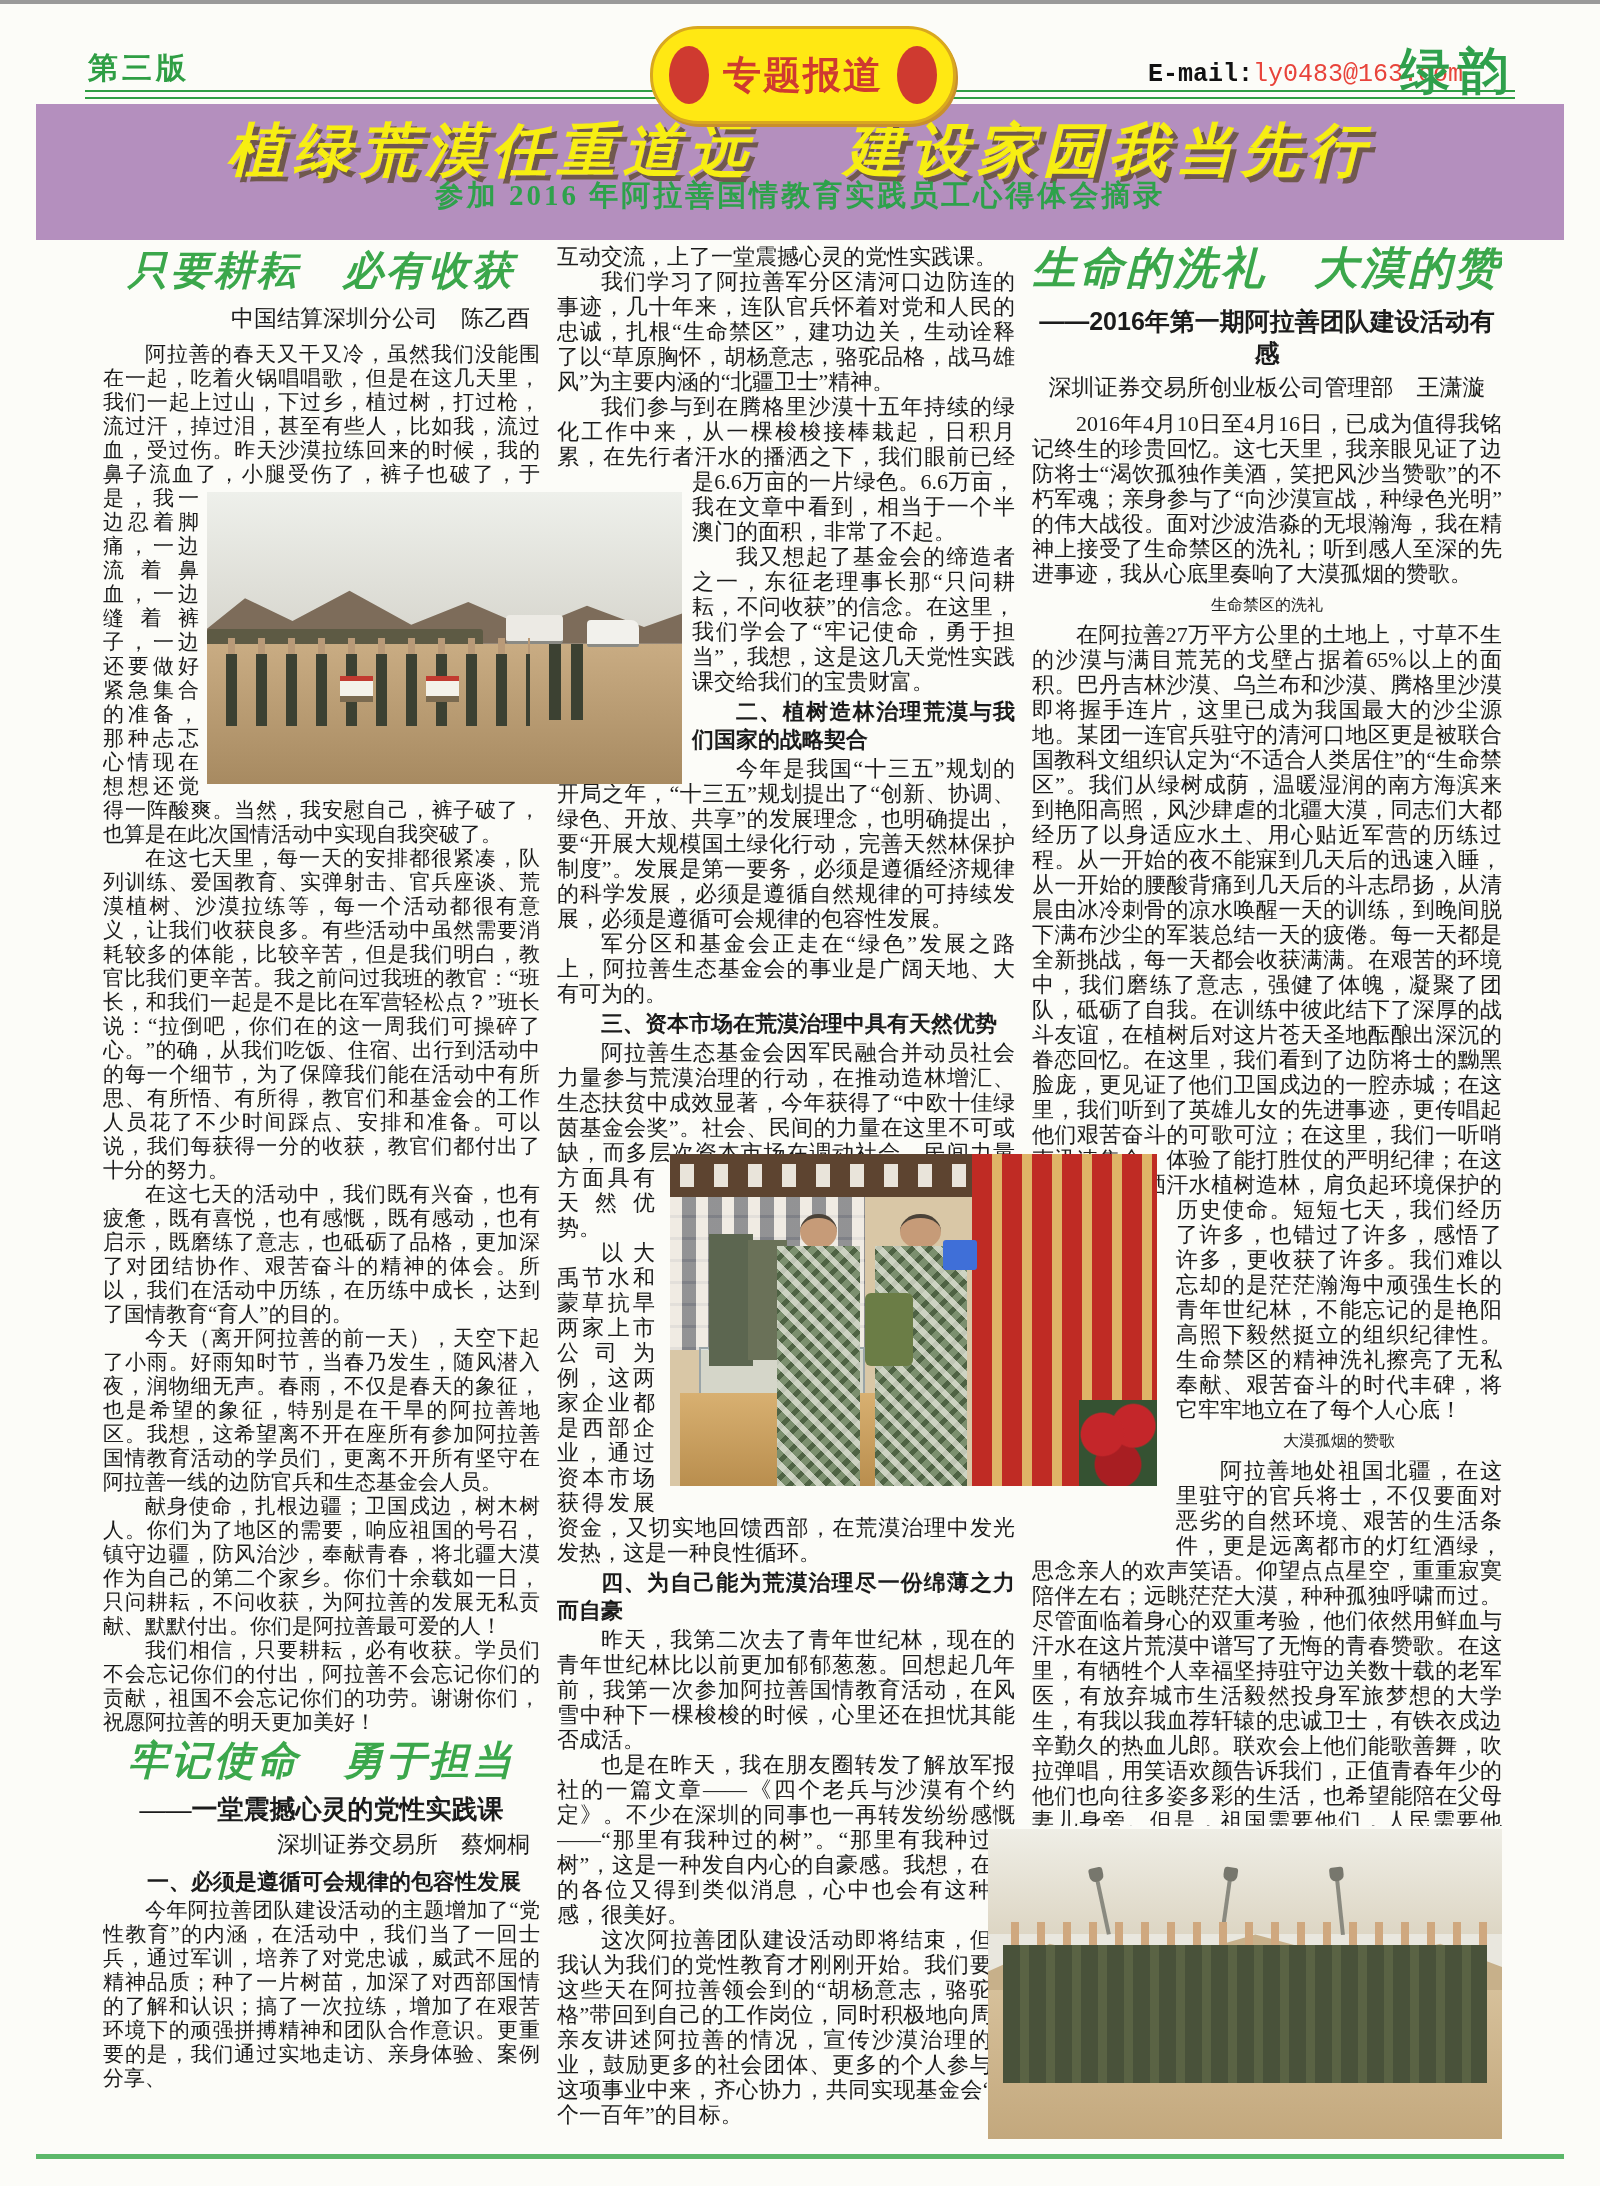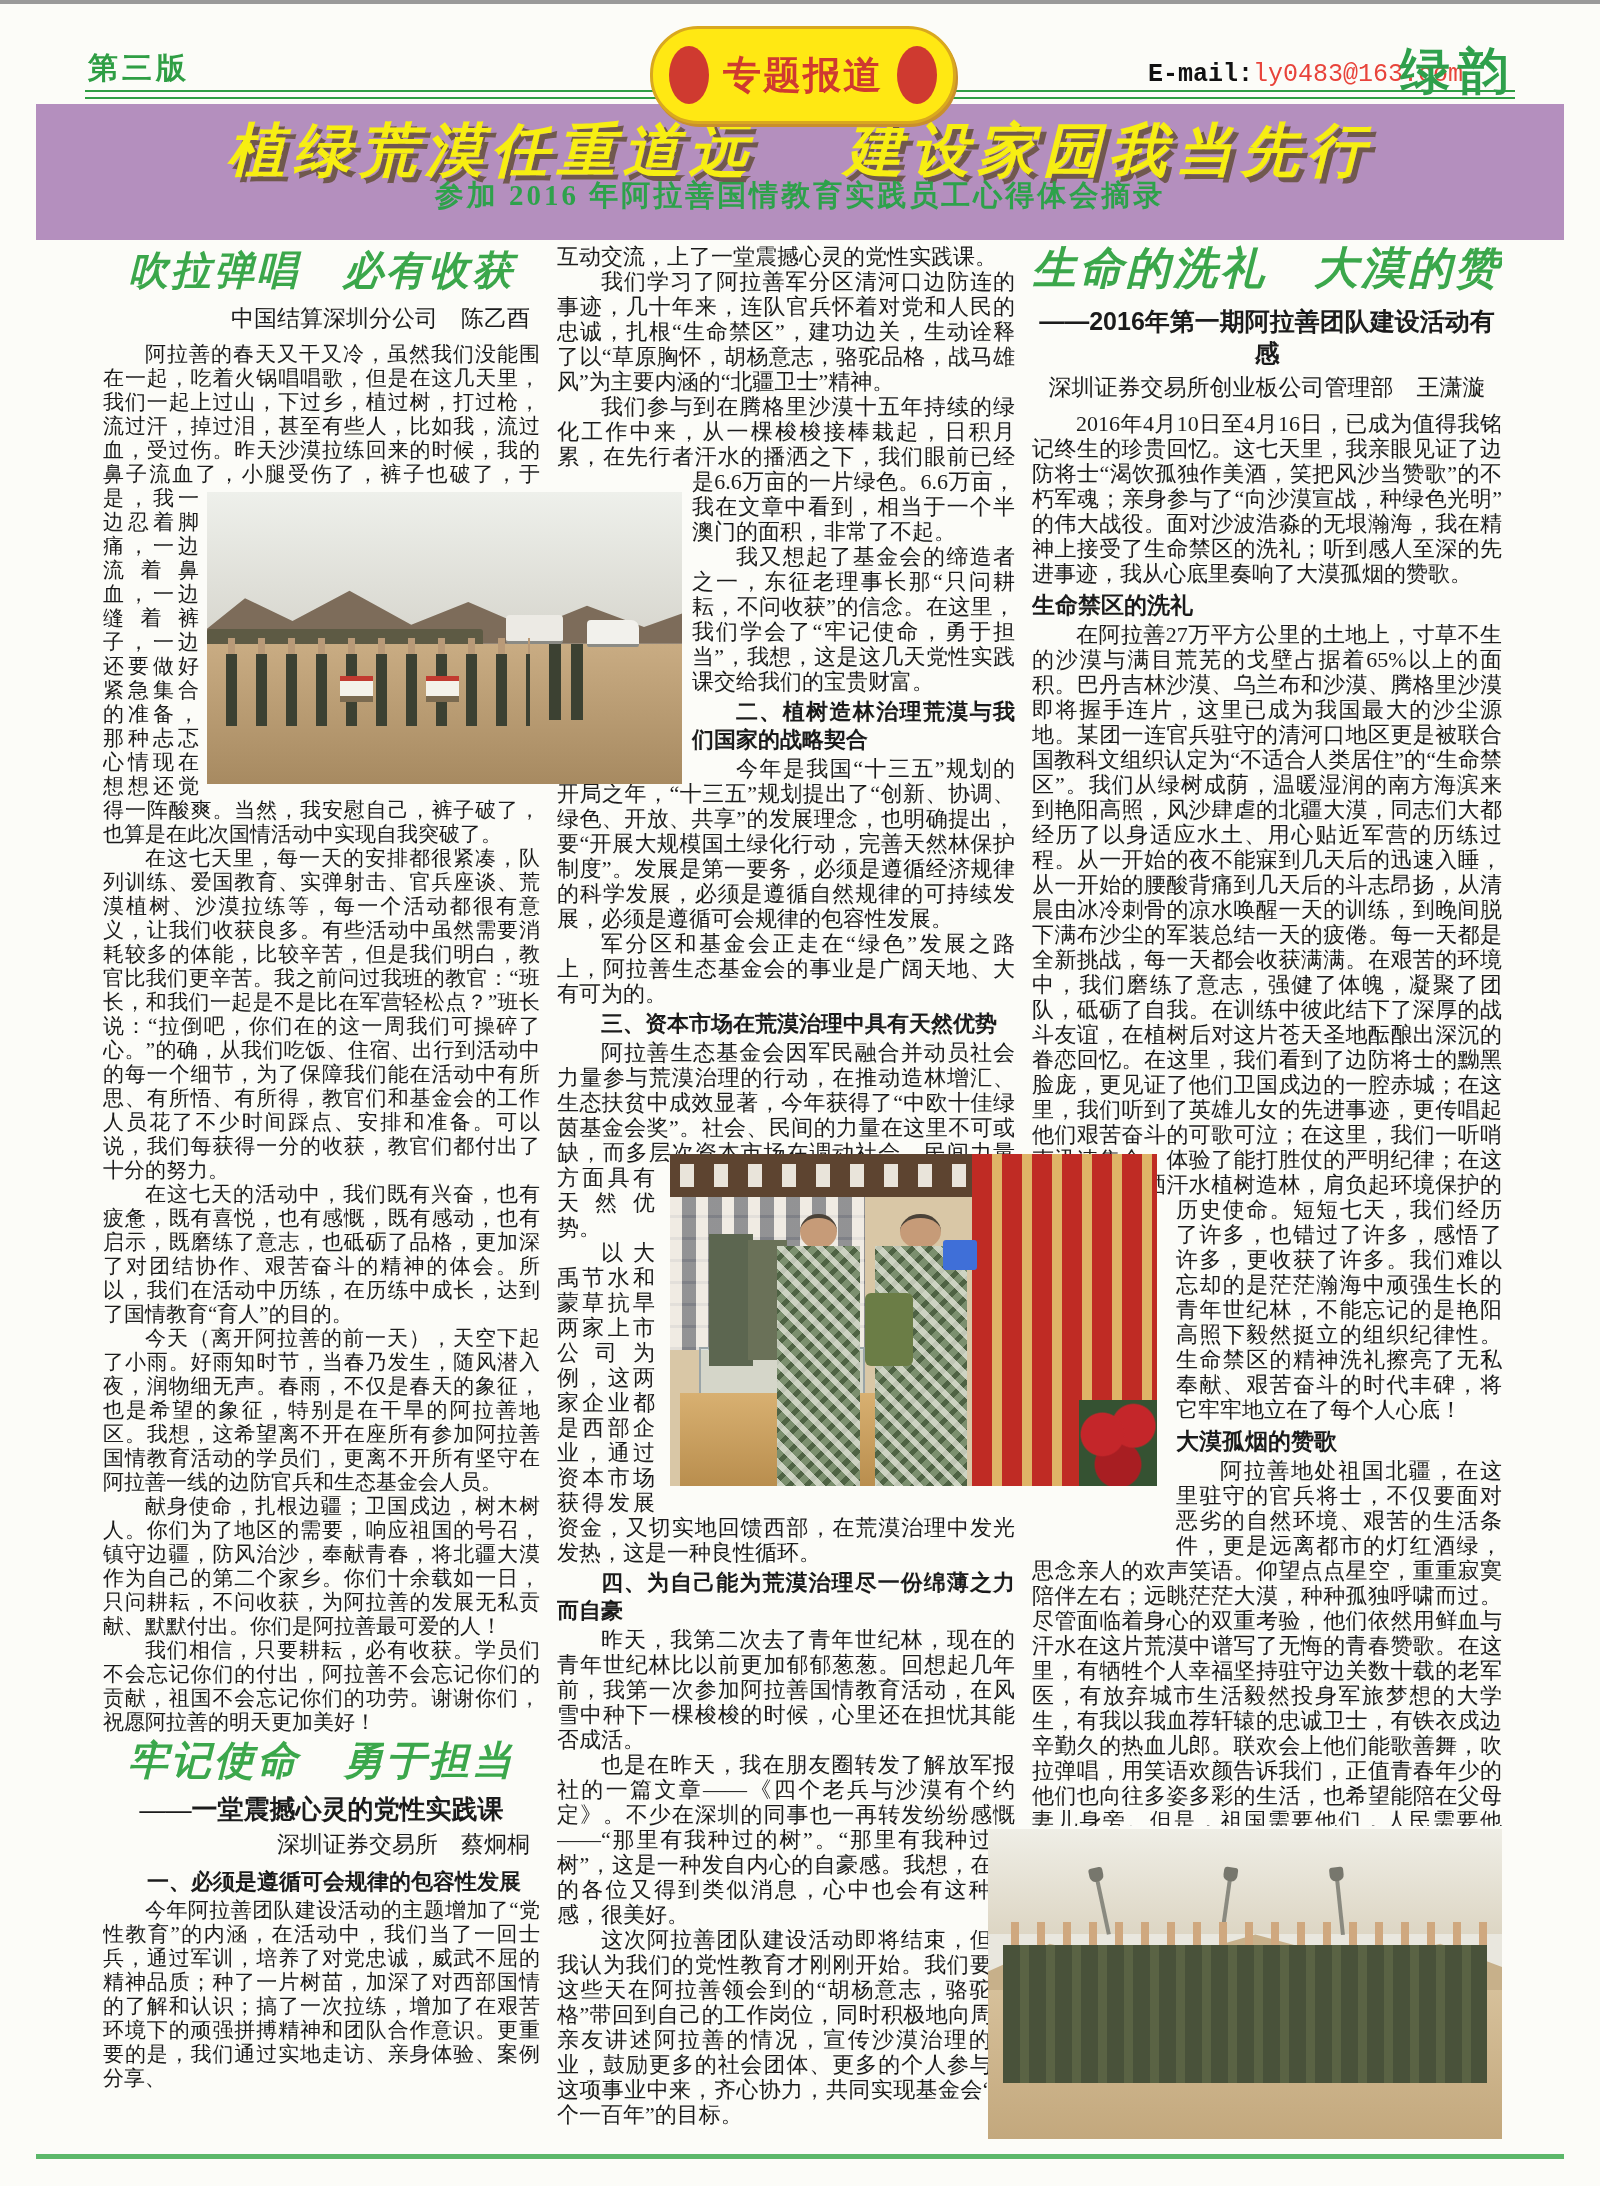--- a/index.html
+++ b/index.html
@@ -41,22 +41,22 @@
 
   .cal-head{margin:4px 0 10px;text-align:center;color:#3ba74b;font-weight:bold;font-style:italic;
             font-size:40px;line-height:1.15;letter-spacing:3px;white-space:nowrap;}
   #col3 .cal-head{font-size:44px;margin-top:0;}
   .byline{text-align:right;padding-right:10px;font-size:23px;line-height:30px;margin:0 0 8px;}
   #col3 .byline{text-align:center;padding-right:0;}
   .subt{text-align:center;font-weight:bold;font-size:26px;line-height:32px;margin:0 0 4px;}
   .subt.sans{font-family:"Liberation Sans",sans-serif;font-size:25px;}
   .sec{font-weight:bold;font-family:"Liberation Sans",sans-serif;font-size:22px;line-height:28px;
        margin:4px 0 2px;text-indent:2em;}
-  .subsec{font-weight:bold;font-family:"Liberation Sans",sans-serif;font-size:23px;line-height:30px;
-          margin:4px 0 2px;text-align:left;text-indent:0;}
+  .subsec{font-weight:normal;font-family:"Liberation Sans",sans-serif;font-size:16px;line-height:30px;
+          margin:4px 0 2px;text-align:center;text-indent:0;}
   .cut{display:block;}
   .fl-r{float:right;margin:0 0 4px 8px;}
   .fl-l{float:left;margin:0 8px 4px 0;}
 
   
   .photo{position:absolute;overflow:hidden;background:#cbb folder;}
   .photo,.photo *{box-sizing:border-box;}
   .layer{position:absolute;}
 
   #photo1{left:207px;top:488px;width:475px;height:292px;background:#d8d6cd;}
@@ -144,21 +144,21 @@
   <div class="brand">绿韵</div>
 
   <div class="banner">
     <div class="banner-title">
       <span>植绿荒漠任重道远</span><span class="gap"></span><span>建设家园我当先行</span>
     </div>
     <div class="banner-subtitle">参加 2016 年阿拉善国情教育实践员工心得体会摘录</div>
   </div>
 
   <div class="col" id="col1">
-    <h2 class="cal-head">吹拉弹唱　必有收获</h2>
+    <h2 class="cal-head">只要耕耘　必有收获</h2>
     <div class="byline">中国结算深圳分公司　陈乙酉</div>
     <p><span>阿拉善的春天又干又冷，虽然我们没能围在一起，吃着火锅唱唱歌，但是在这几天里，我们一起上过山，下过乡，植过树，打过枪，流过汗，掉过泪，甚至有些人，比如我，流过血，受过伤。昨天沙漠拉练回来的时候，我的鼻子流血了，</span><span class="cut fl-r" style="width:333px;height:300px;"></span><span>小腿受伤了，裤子也破了，于是，我一边忍着脚痛，一边流着鼻血，一边缝着裤子，一边还要做好紧急集合的准备，那种忐忑心情现在想想还觉得一阵酸爽。当然，我安慰自己，裤子破了，也算是在此次国情活动中实现自我突破了。</span></p>
     <p>在这七天里，每一天的安排都很紧凑，队列训练、爱国教育、实弹射击、官兵座谈、荒漠植树、沙漠拉练等，每一个活动都很有意义，让我们收获良多。有些活动中虽然需要消耗较多的体能，比较辛苦，但是我们明白，教官比我们更辛苦。我之前问过我班的教官：“班长，和我们一起是不是比在军营轻松点？”班长说：“拉倒吧，你们在的这一周我们可操碎了心。”的确，从我们吃饭、住宿、出行到活动中的每一个细节，为了保障我们能在活动中有所思、有所悟、有所得，教官们和基金会的工作人员花了不少时间踩点、安排和准备。可以说，我们每获得一分的收获，教官们都付出了十分的努力。</p>
     <p>在这七天的活动中，我们既有兴奋，也有疲惫，既有喜悦，也有感慨，既有感动，也有启示，既磨练了意志，也砥砺了品格，更加深了对团结协作、艰苦奋斗的精神的体会。所以，我们在活动中历练，在历练中成长，达到了国情教育“育人”的目的。</p>
     <p>今天（离开阿拉善的前一天），天空下起了小雨。好雨知时节，当春乃发生，随风潜入夜，润物细无声。春雨，不仅是春天的象征，也是希望的象征，特别是在干旱的阿拉善地区。我想，这希望离不开在座所有参加阿拉善国情教育活动的学员们，更离不开所有坚守在阿拉善一线的边防官兵和生态基金会人员。</p>
     <p>献身使命，扎根边疆；卫国戍边，树木树人。你们为了地区的需要，响应祖国的号召，镇守边疆，防风治沙，奉献青春，将北疆大漠作为自己的第二个家乡。你们十余载如一日，只问耕耘，不问收获，为阿拉善的发展无私贡献、默默付出。你们是阿拉善最可爱的人！</p>
     <p>我们相信，只要耕耘，必有收获。学员们不会忘记你们的付出，阿拉善不会忘记你们的贡献，祖国不会忘记你们的功劳。谢谢你们，祝愿阿拉善的明天更加美好！</p>
     <h2 class="cal-head">牢记使命　勇于担当</h2>
     <div class="subt">——一堂震撼心灵的党性实践课</div>
     <div class="byline">深圳证券交易所　蔡炯桐</div>

